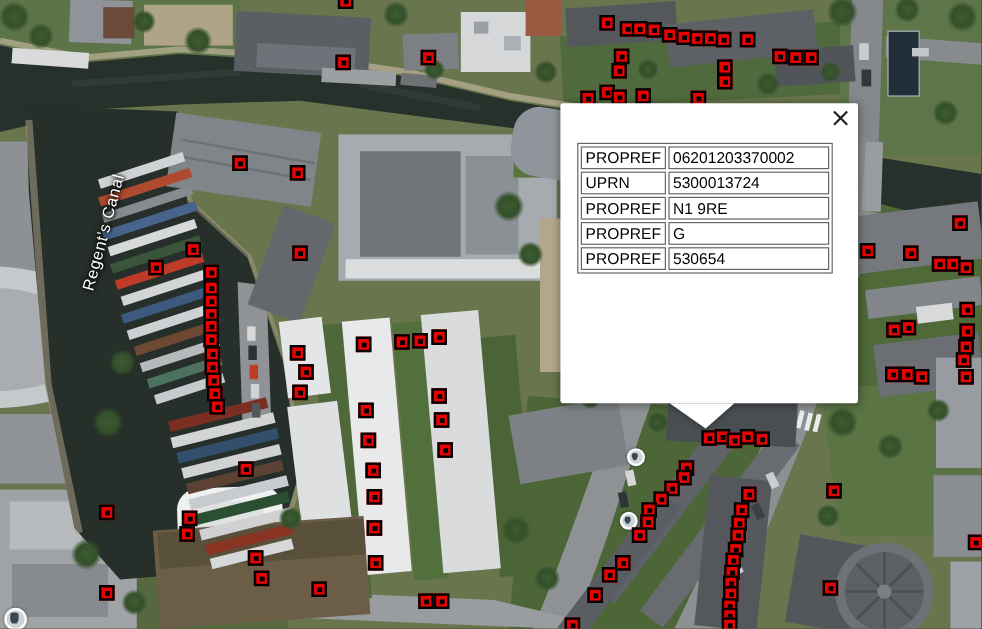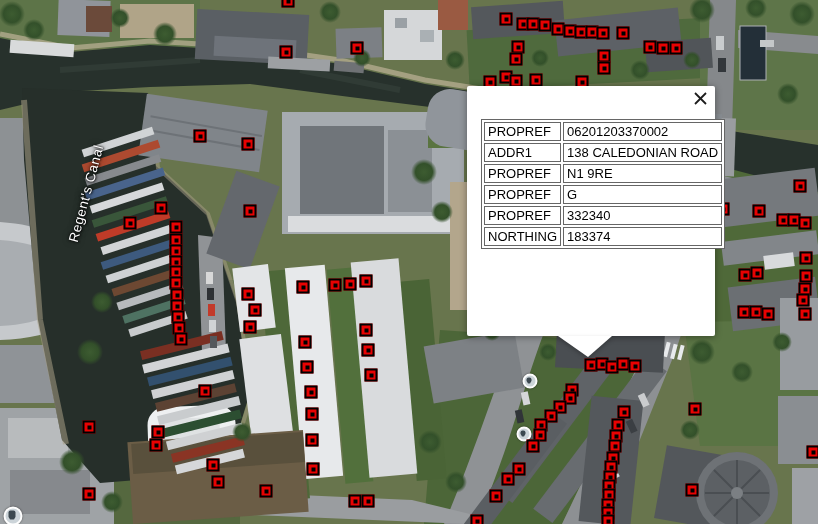--- a/index.html
+++ b/index.html
@@ -385,36 +385,32 @@
         <line x1="13" y1="2" x2="2" y2="13" stroke="#1c1c1c" stroke-width="1.8"></line>
       </svg>
     </button>
     <table class="prop-table">
       <tbody id="prop-tbody">
           <tr>
             <td class="lbl">PROPREF</td>
             <td class="val">06201203370002</td>
           </tr>
           <tr>
-            <td class="lbl">ADDR1</td>
-            <td class="val">138 CALEDONIAN ROAD</td>
+            <td class="lbl">UPRN</td>
+            <td class="val">5300013724</td>
           </tr>
           <tr>
             <td class="lbl">PROPREF</td>
             <td class="val">N1 9RE</td>
           </tr>
           <tr>
             <td class="lbl">PROPREF</td>
             <td class="val">G</td>
           </tr>
           <tr>
             <td class="lbl">PROPREF</td>
-            <td class="val">332340</td>
-          </tr>
-          <tr>
-            <td class="lbl">NORTHING</td>
-            <td class="val">183374</td>
+            <td class="val">530654</td>
           </tr>
         </tbody>
     </table>
   </div>
 
 </div>
 
 </body></html>

